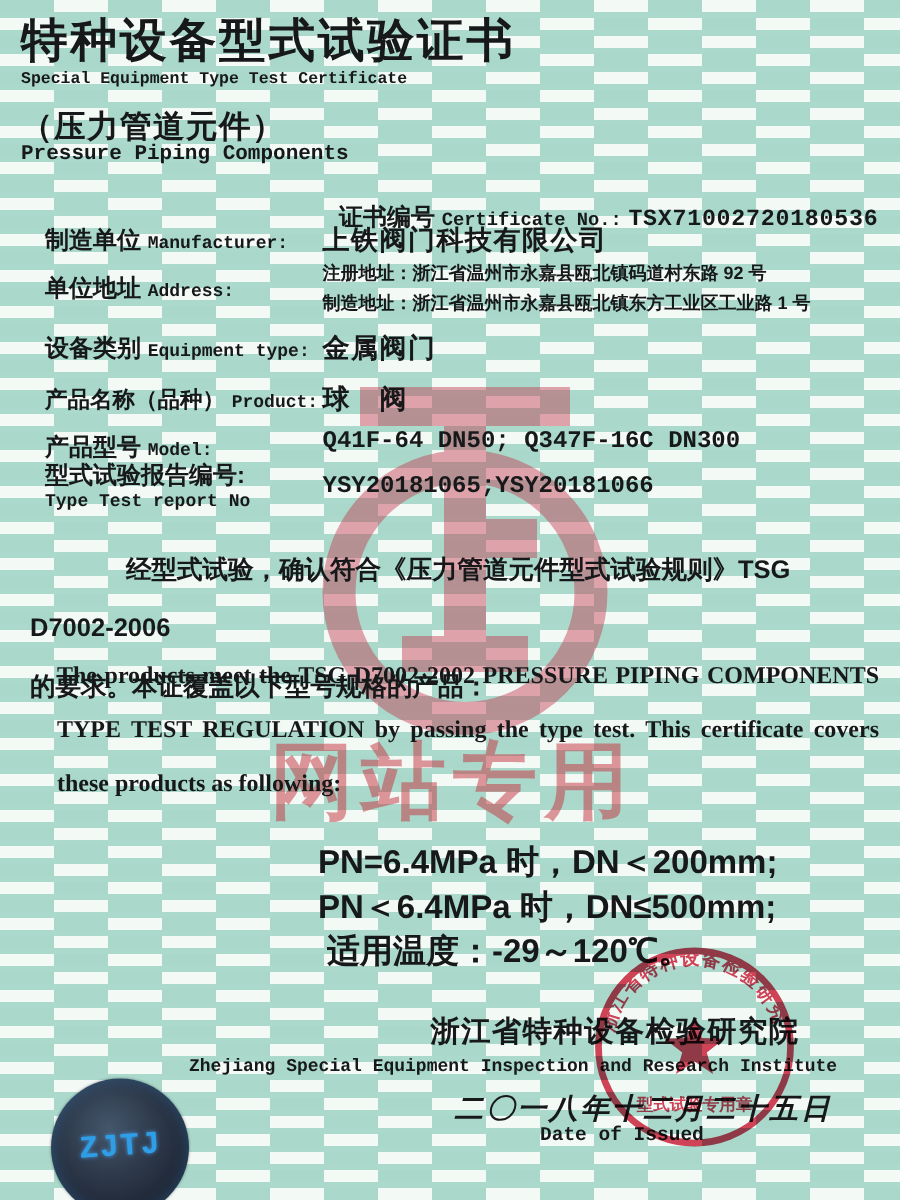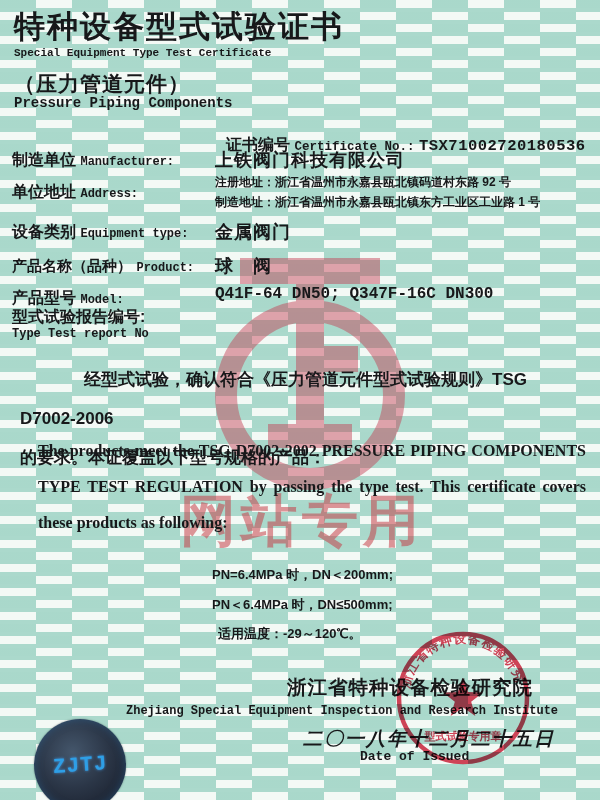--- a/index.html
+++ b/index.html
@@ -23,33 +23,33 @@
   .title-zh{top:6px;font-size:31px;font-weight:bold;letter-spacing:2px;}
   .title-en{top:47px;font-size:11px;}
   .subtitle-zh{top:70px;font-size:21px;font-weight:bold;letter-spacing:1px;}
   .subtitle-en{top:95px;font-size:14px;}
 
   .certline{top:119px;left:226px;white-space:nowrap;margin-top:16px;}
   .certline .lz{font-size:16px;font-weight:bold;}
   .certline .le{font-size:12.5px;}
   .certline .num{font-size:15.5px;letter-spacing:.5px;}
 
-  .label{left:12px;white-space:nowrap;}
+  .label{left:30px;white-space:nowrap;}
   .label .lz{font-size:16px;font-weight:bold;}
   .label .le{font-size:12px;}
   .val{left:215px;white-space:nowrap;font-weight:bold;}
   .val-cn{font-size:18px;letter-spacing:1px;}
   .val-addr{font-size:12px;}
   .val-mono{font-family:"Liberation Mono",monospace;font-weight:bold;font-size:15px;}
 
   .para-zh{top:360px;left:20px;width:565px;font-size:17px;font-weight:bold;line-height:39px;}
   .para-zh .ind{display:inline-block;width:64px;}
   .para-en{top:433px;left:38px;width:548px;font-size:16px;font-weight:bold;line-height:36px;text-align:justify;font-family:"Liberation Serif",serif;}
 
-  .specs{top:560px;left:212px;font-size:13px;font-weight:bold;line-height:29.5px;white-space:nowrap;}
+  .specs{top:560px;left:212px;font-size:22px;font-weight:bold;line-height:29.5px;white-space:nowrap;}
 
   .issuer-zh{top:674px;left:287px;font-size:19.5px;font-weight:bold;letter-spacing:1px;white-space:nowrap;}
   .issuer-en{top:704px;left:126px;font-size:12px;white-space:nowrap;}
   .date-zh{top:726px;left:303px;font-size:19px;font-weight:bold;letter-spacing:2px;white-space:nowrap;font-style:italic;}
   .date-en{top:749px;left:360px;font-size:13px;white-space:nowrap;}
 
   .wm-text{
     top:484px;left:180px;z-index:1;
     font-size:56px;font-weight:bold;letter-spacing:5px;
     color:rgba(198,55,66,.52);white-space:nowrap;
@@ -127,20 +127,21 @@
   <div class="abs z2 label" style="top:288px">
     <span class="lz">产品型号</span>
     <span class="le mono">Model:</span>
   </div>
   <div class="abs z2 val val-mono" style="top:285px;font-size:16px">Q41F-64 DN50; Q347F-16C DN300</div>
 
   <div class="abs z2 label" style="top:307px">
     <span class="lz">型式试验报告编号:</span>
   </div>
   <div class="abs z2 label mono" style="top:327px;font-size:12px">Type Test report No</div>
+  <div class="abs z2 val val-mono" style="top:315px;font-size:16px">YSY20181065;YSY20181066</div>
 
   <div class="abs z2 para-zh">
     <span class="ind"></span><span>经型式试验，确认符合《压力管道元件型式试验规则》TSG D7002-2006</span><br>
     <span>的要求。本证覆盖以下型号规格的产品：</span>
   </div>
   <div class="abs z2 para-en">The products meet the TSG D7002-2002 PRESSURE PIPING COMPONENTS TYPE TEST REGULATION by passing the type test. This certificate covers these products as following:</div>
 
   <div class="abs z2 specs">
     <div>PN=6.4MPa 时，DN＜200mm;</div>
     <div>PN＜6.4MPa 时，DN≤500mm;</div>

